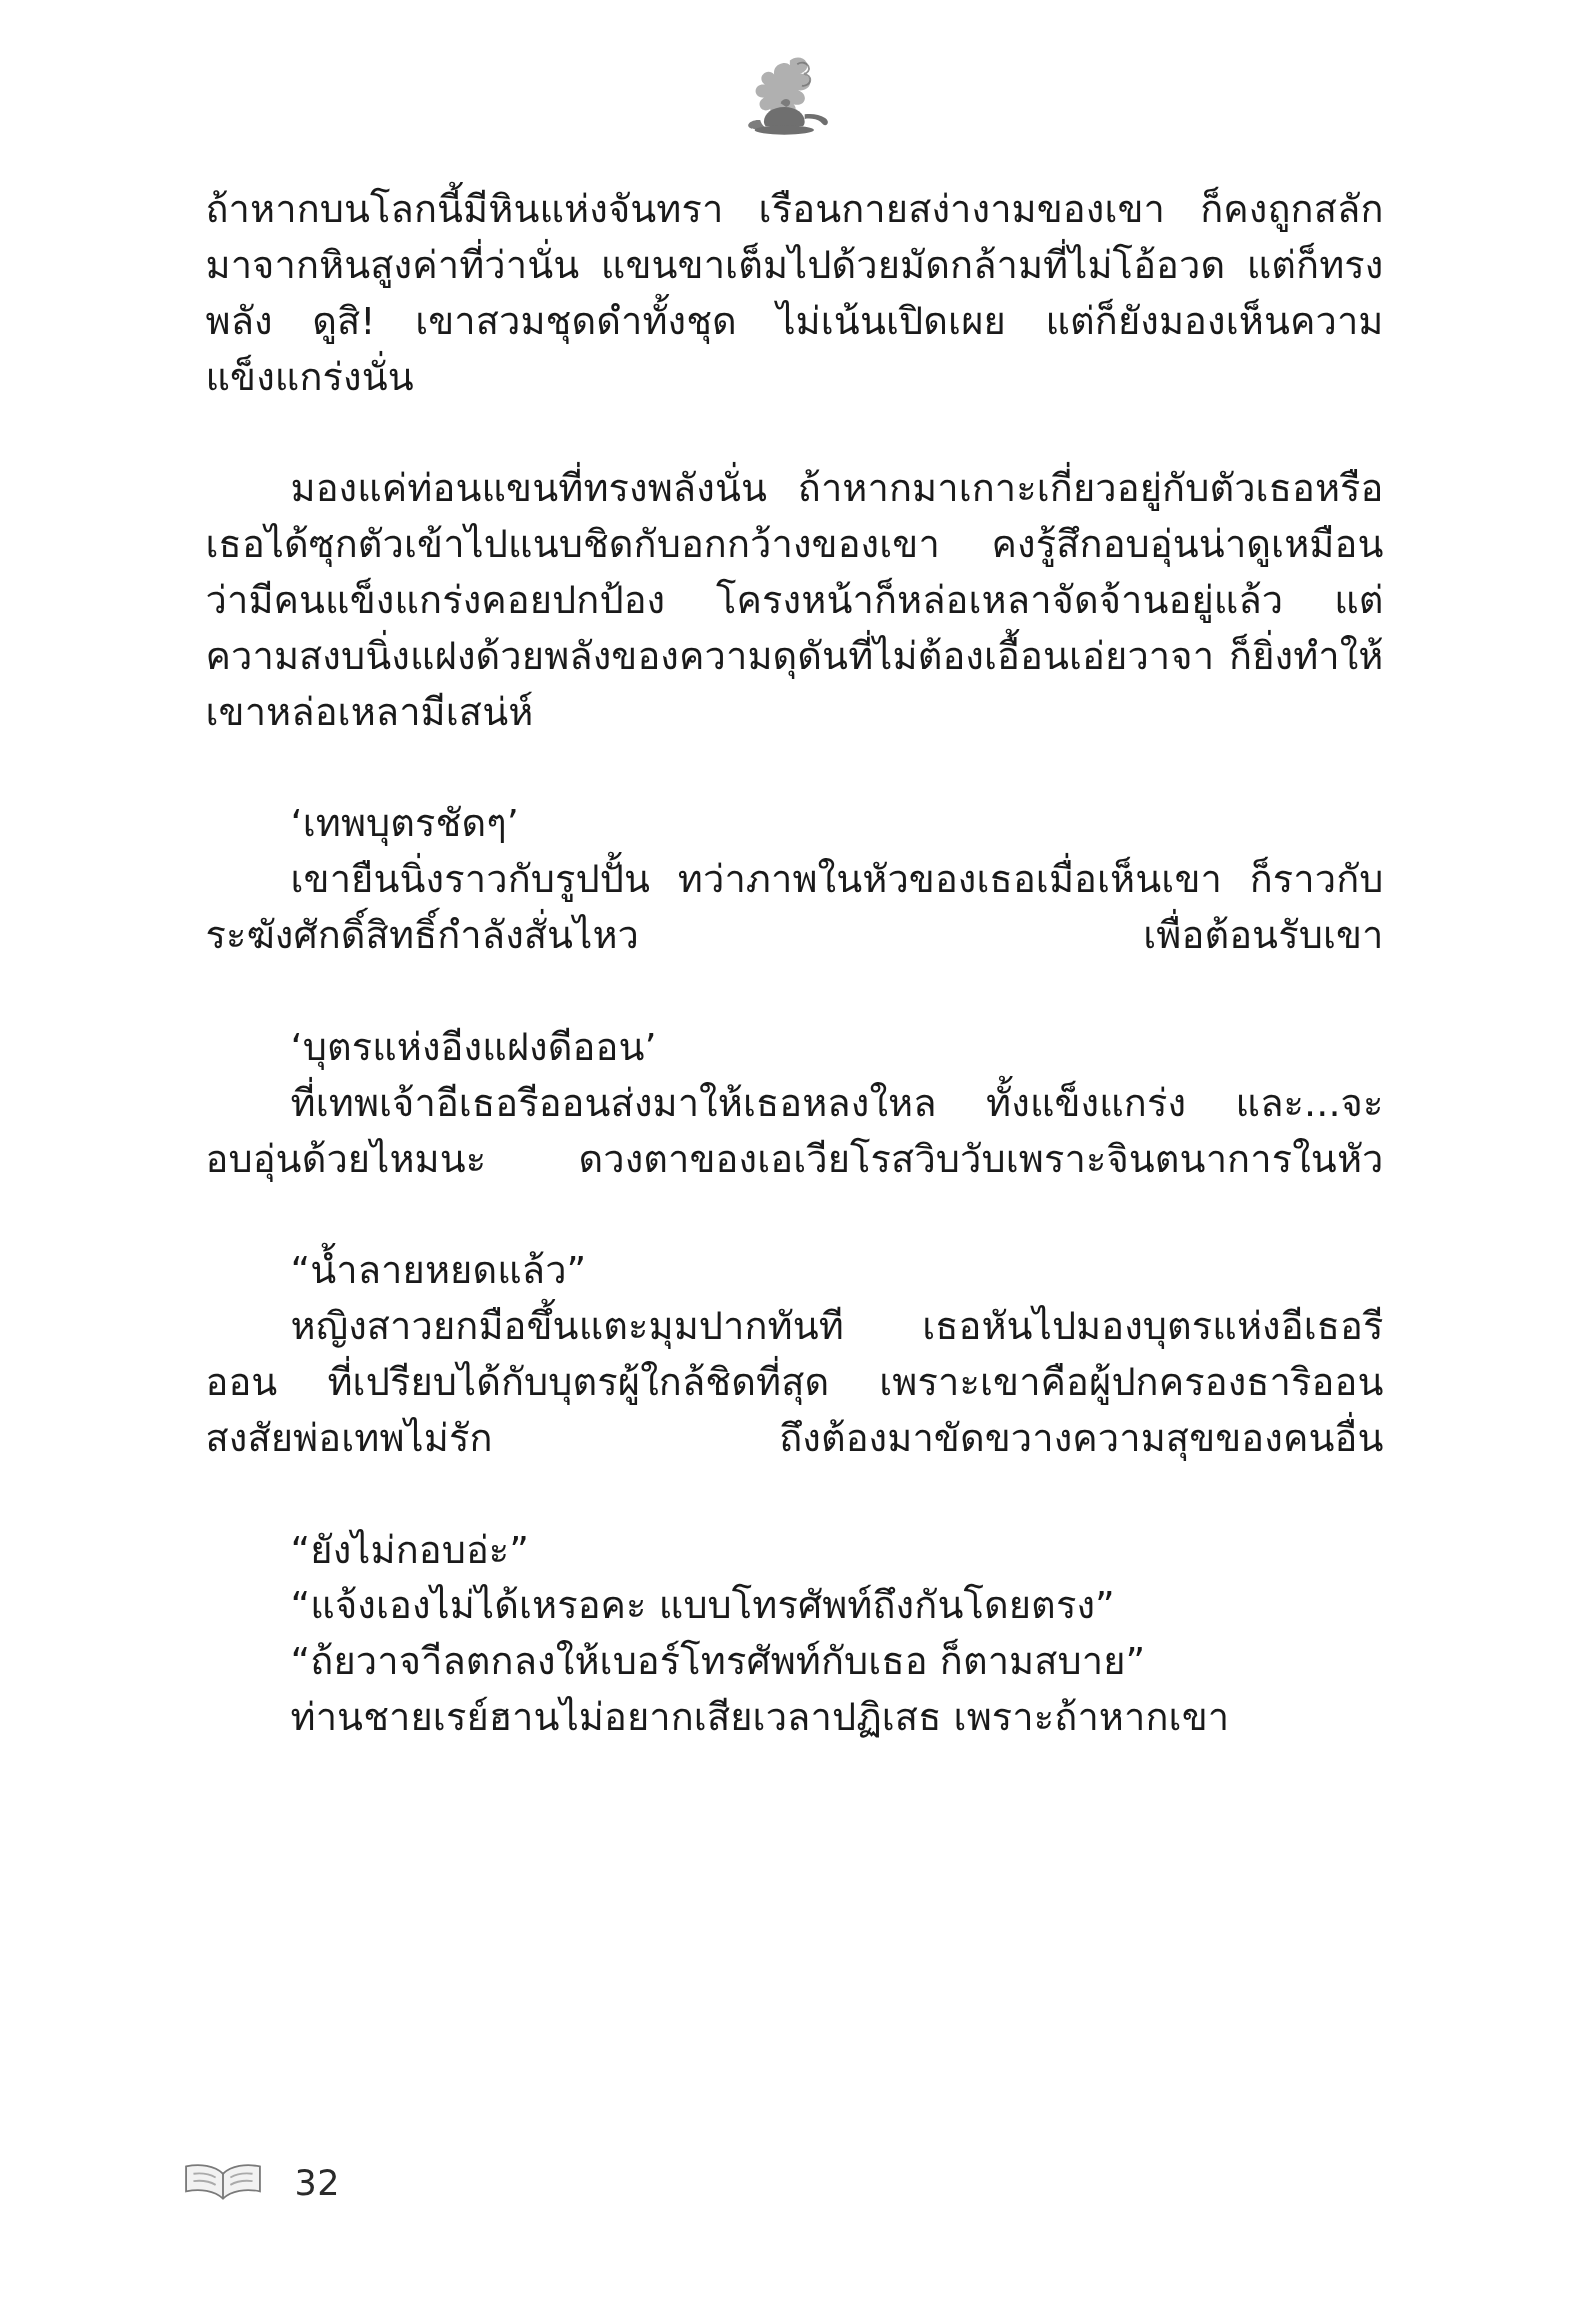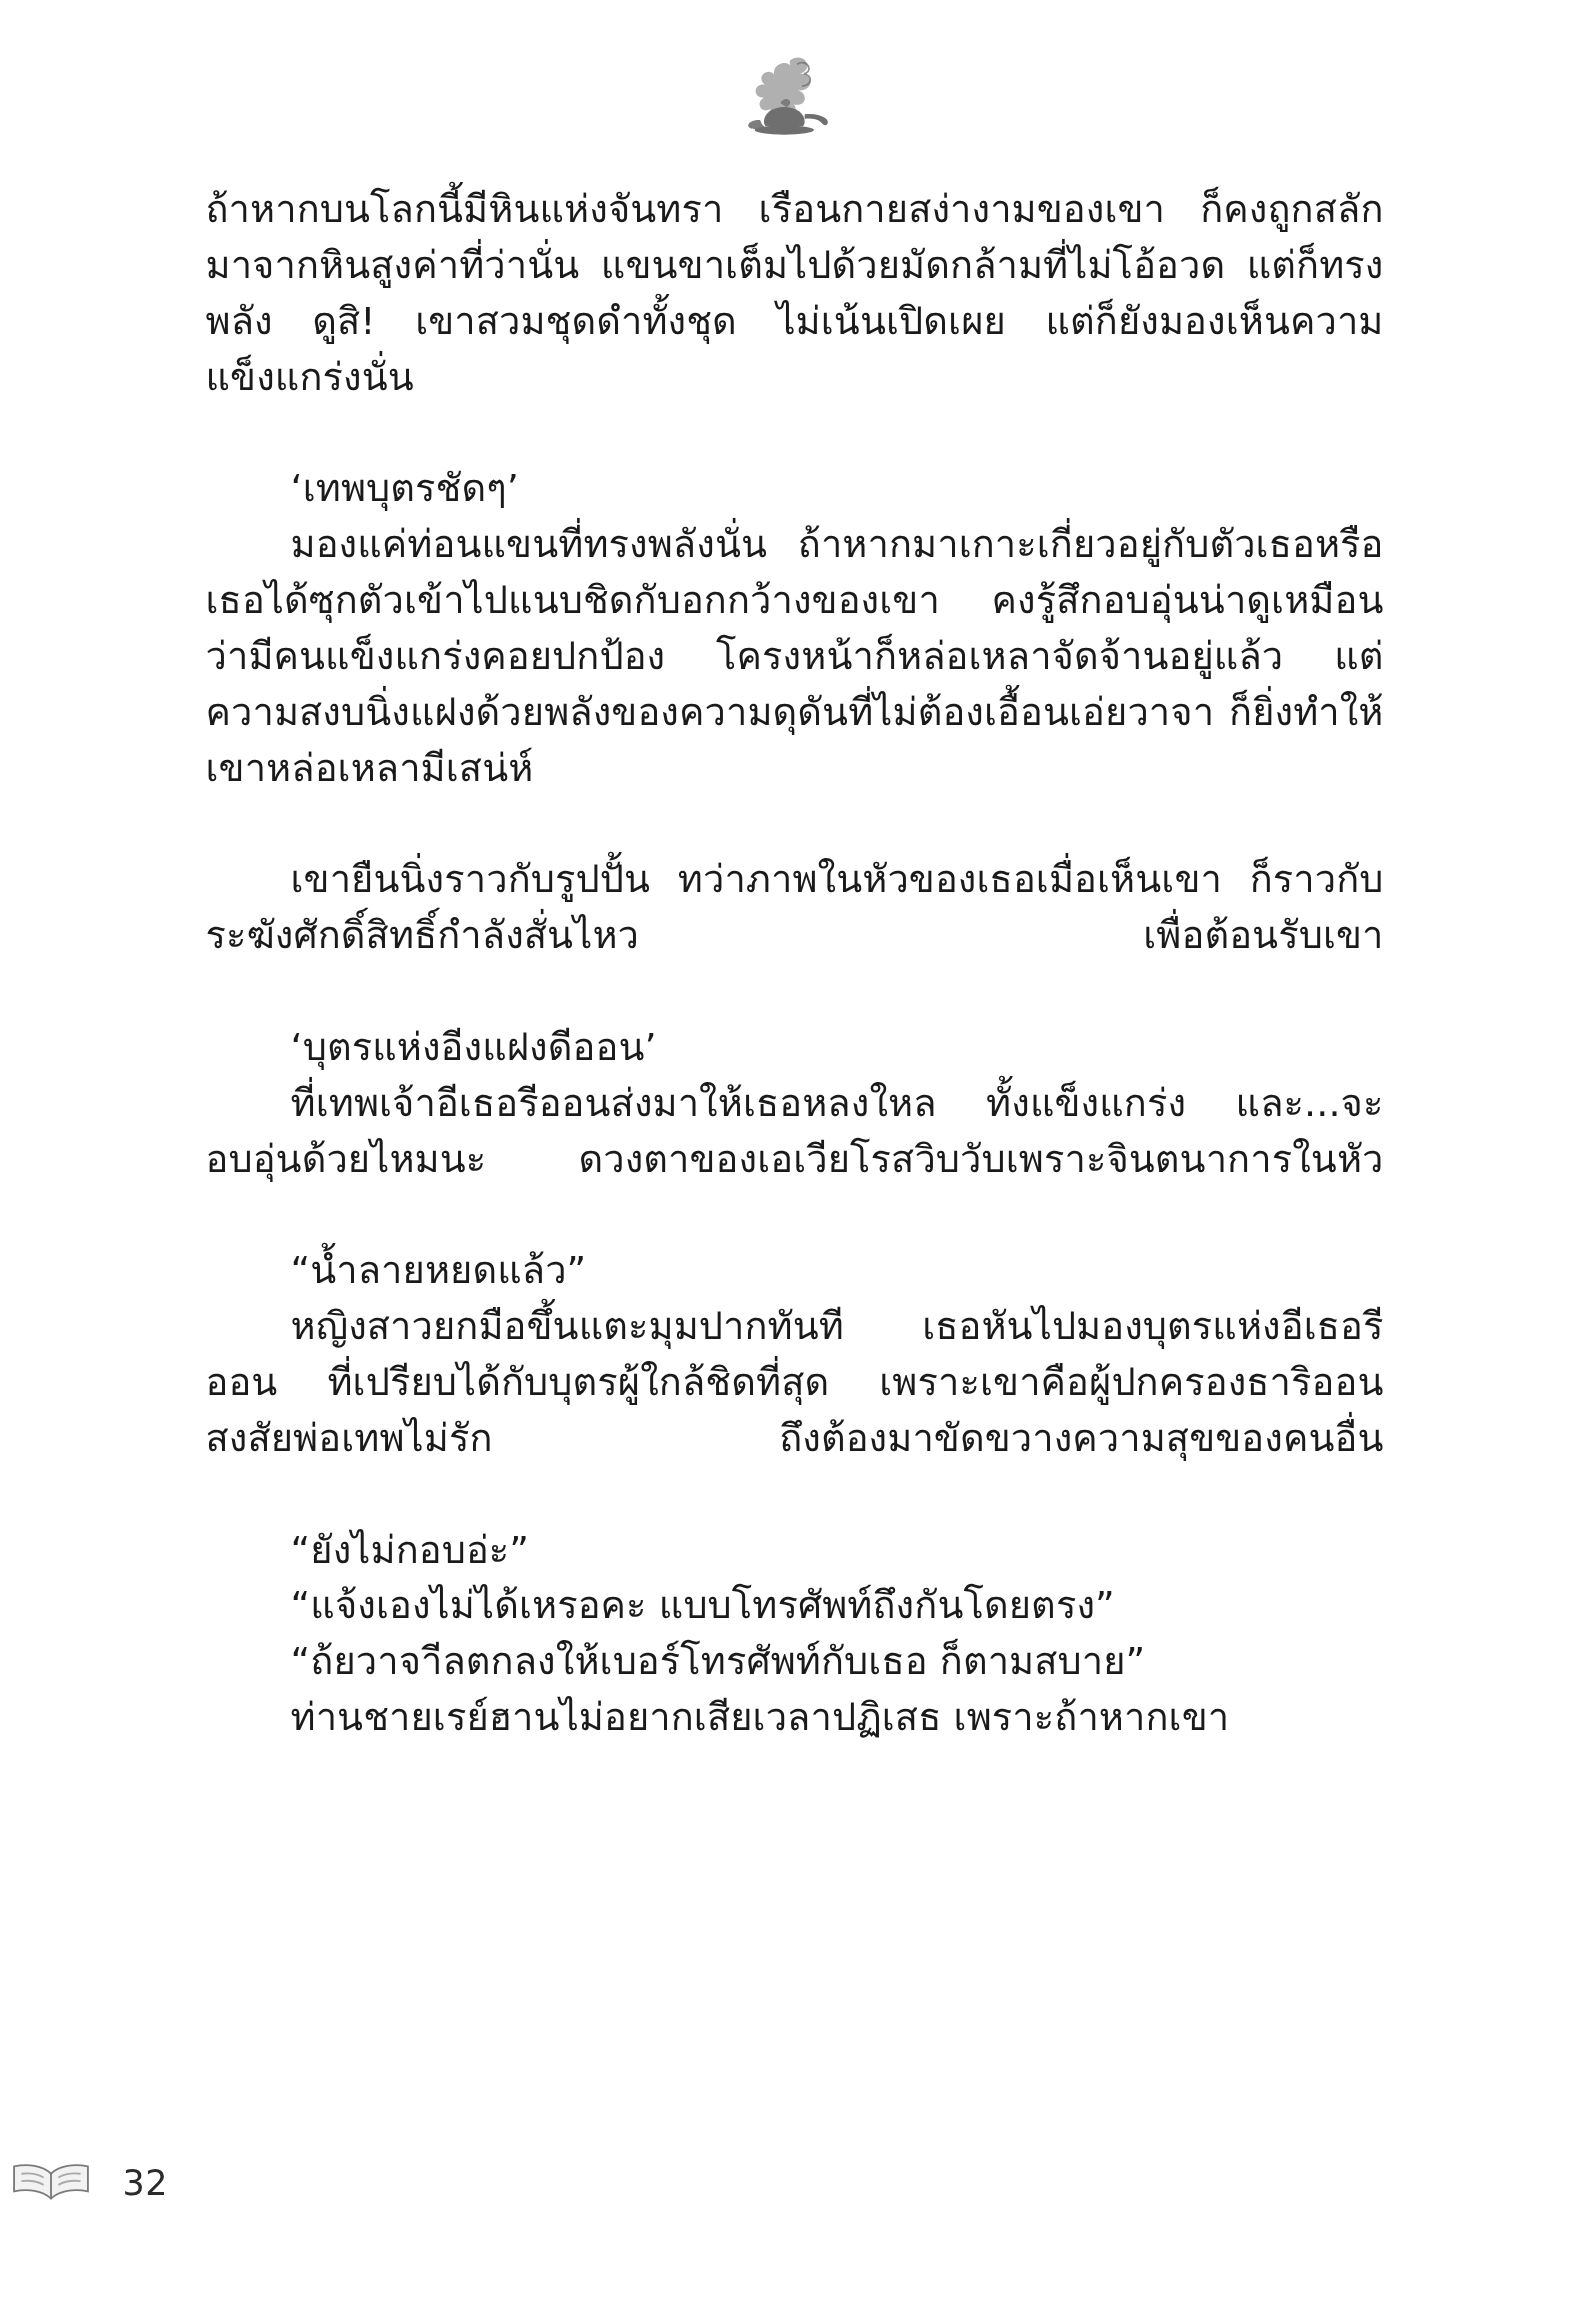--- a/index.html
+++ b/index.html
@@ -69,20 +69,21 @@
 
   
   .footer {
     position: absolute;
     left: 0;
     right: 0;
     bottom: 85px;
     height: 65px;
     display: flex;
     align-items: center;
+    padding-left: 172px;
     box-sizing: border-box;
   }
   .footer-icon {
     width: 102px;
     height: 52px;
     margin-right: 20.4px;
     display: flex;
     align-items: center;
     justify-content: center;
   }
@@ -114,22 +115,22 @@
         <path d="M86 66c8-1 16 0 22 4 3 2 4 5 2 7-1 1-3 1-4 0l-3-3c-4-3-11-4-17-3z"></path>
         <path d="M34 72c-5 1-9 3-9 6 0 2 3 4 8 4h13c-4-2-7-6-8-10z" opacity="0.9"></path>
         <ellipse cx="64" cy="83" rx="32" ry="5"></ellipse>
         <path d="M60 54c2-5 8-6 10-2 1 3-1 5-4 6z" opacity="0.8"></path>
       </g>
     </svg>
   </div>
 
   <div class="content">
     <p class="para">ถ้าหากบนโลกนี้มีหินแห่งจันทรา เรือนกายสง่างามของเขา ก็คงถูกสลักมาจากหินสูงค่าที่ว่านั่น  แขนขาเต็มไปด้วยมัดกล้ามที่ไม่โอ้อวด  แต่ก็ทรงพลัง  ดูสิ!  เขาสวมชุดดำทั้งชุด  ไม่เน้นเปิดเผย  แต่ก็ยังมองเห็นความแข็งแกร่งนั่น</p>
+    <p class="para indent">มองแค่ท่อนแขนที่ทรงพลังนั่น ถ้าหากมาเกาะเกี่ยวอยู่กับตัวเธอหรือเธอได้ซุกตัวเข้าไปแนบชิดกับอกกว้างของเขา  คงรู้สึกอบอุ่นน่าดูเหมือนว่ามีคนแข็งแกร่งคอยปกป้อง  โครงหน้าก็หล่อเหลาจัดจ้านอยู่แล้ว  แต่ความสงบนิ่งแฝงด้วยพลังของความดุดันที่ไม่ต้องเอื้อนเอ่ยวาจา  ก็ยิ่งทำให้เขาหล่อเหลามีเสน่ห์</p>
     <p class="para indent noJustifyLast">‘เทพบุตรชัดๆ’</p>
-    <p class="para indent">มองแค่ท่อนแขนที่ทรงพลังนั่น ถ้าหากมาเกาะเกี่ยวอยู่กับตัวเธอหรือเธอได้ซุกตัวเข้าไปแนบชิดกับอกกว้างของเขา  คงรู้สึกอบอุ่นน่าดูเหมือนว่ามีคนแข็งแกร่งคอยปกป้อง  โครงหน้าก็หล่อเหลาจัดจ้านอยู่แล้ว  แต่ความสงบนิ่งแฝงด้วยพลังของความดุดันที่ไม่ต้องเอื้อนเอ่ยวาจา  ก็ยิ่งทำให้เขาหล่อเหลามีเสน่ห์</p>
     <p class="para indent">เขายืนนิ่งราวกับรูปปั้น ทว่าภาพในหัวของเธอเมื่อเห็นเขา ก็ราวกับระฆังศักดิ์สิทธิ์กำลังสั่นไหว เพื่อต้อนรับเขา</p>
     <p class="para indent noJustifyLast">‘บุตรแห่งอีงแฝงดีออน’</p>
     <p class="para indent">ที่เทพเจ้าอีเธอรีออนส่งมาให้เธอหลงใหล  ทั้งแข็งแกร่ง  และ...จะอบอุ่นด้วยไหมนะ ดวงตาของเอเวียโรสวิบวับเพราะจินตนาการในหัว</p>
     <p class="para indent noJustifyLast">“น้ำลายหยดแล้ว”</p>
     <p class="para indent">หญิงสาวยกมือขึ้นแตะมุมปากทันที  เธอหันไปมองบุตรแห่งอีเธอรีออน  ที่เปรียบได้กับบุตรผู้ใกล้ชิดที่สุด  เพราะเขาคือผู้ปกครองธาริออน สงสัยพ่อเทพไม่รัก ถึงต้องมาขัดขวางความสุขของคนอื่น</p>
     <p class="para indent noJustifyLast">“ยังไม่กอบอ่ะ”</p>
     <p class="para indent noJustifyLast">“แจ้งเองไม่ได้เหรอคะ แบบโทรศัพท์ถึงกันโดยตรง”</p>
     <p class="para indent noJustifyLast">“ถ้ยวาจาีลตกลงให้เบอร์โทรศัพท์กับเธอ ก็ตามสบาย”</p>
     <p class="para indent noJustifyLast">ท่านชายเรย์ฮานไม่อยากเสียเวลาปฏิเสธ  เพราะถ้าหากเขา</p>
   </div>

